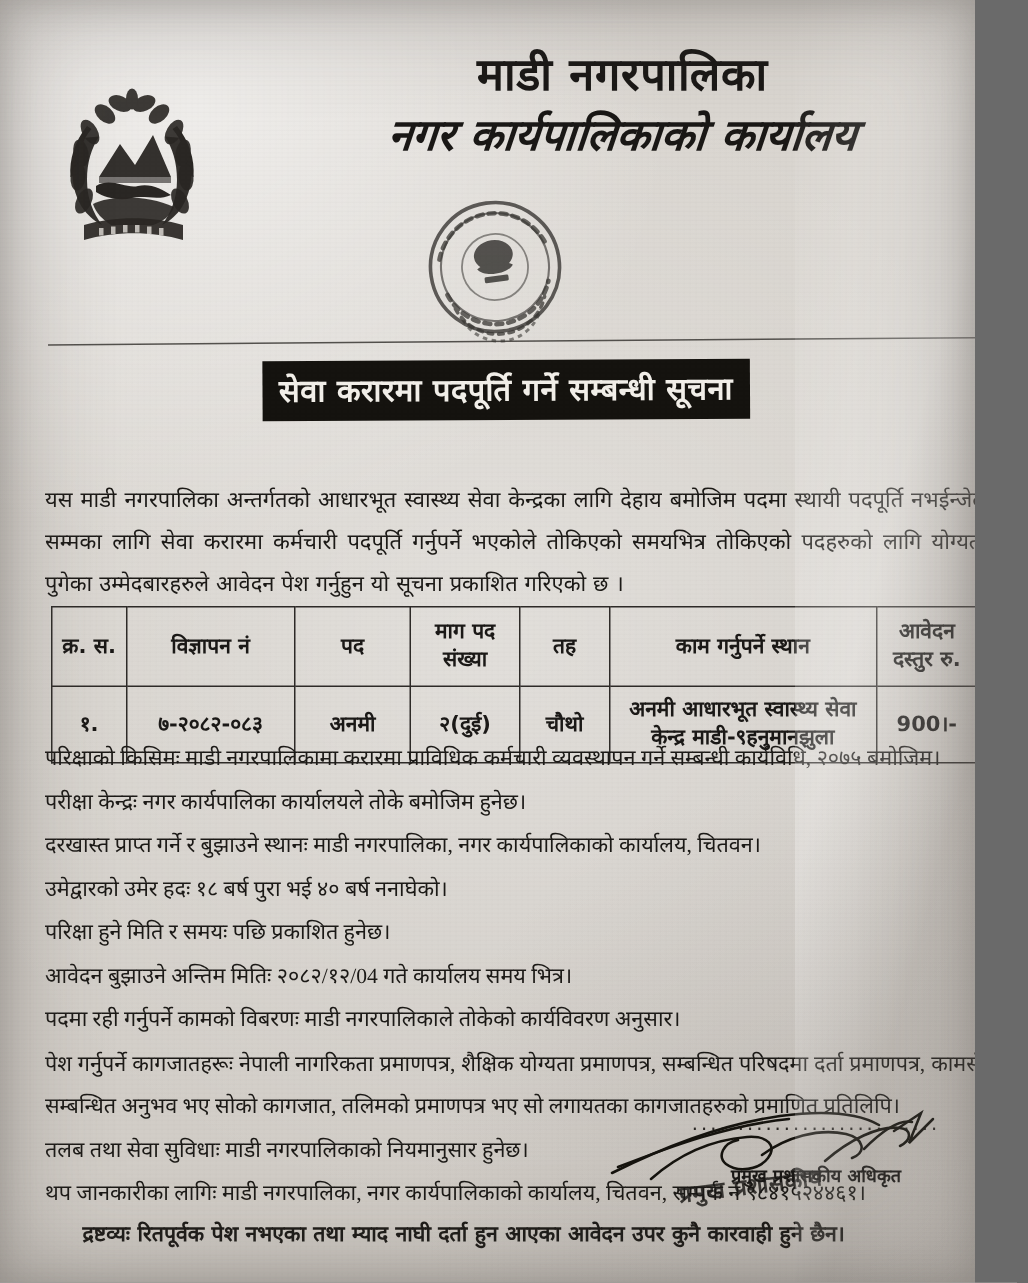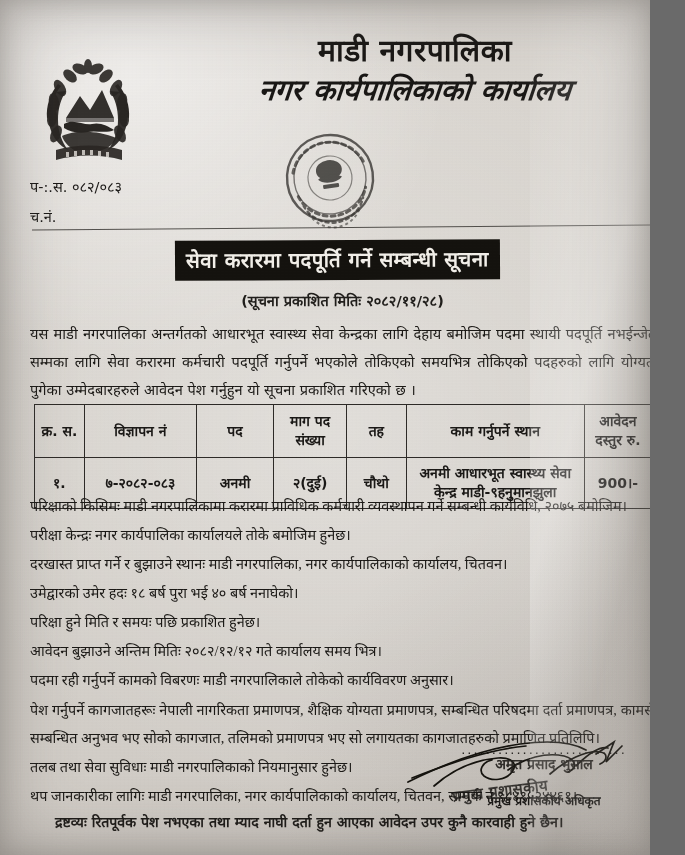--- a/index.html
+++ b/index.html
@@ -326,29 +326,24 @@
           <path d="M28 70 A36 36 0 0 0 96 70" stroke-dasharray="4 4"></path>
           <path d="M32 80 A32 32 0 0 0 92 80" stroke-dasharray="3 4" stroke-width="2.4"></path>
         </g>
         <g stroke="#23211e" stroke-width="2" fill="none" opacity="0.6">
           <path d="M36 88 A28 28 0 0 0 88 88" stroke-dasharray="3 3"></path>
         </g>
       </g>
     </svg>
   </div>
 
-  <div id="ref-block">
-    <div class="np">प-:.स. ०८२/०८३</div>
-    <div class="np">च.नं.</div>
-  </div>
 
   <div id="divider"></div>
 
   <div id="title-bar" class="np">सेवा करारमा पदपूर्ति गर्ने सम्बन्धी सूचना</div>
-  <div id="published-date" class="np">(सूचना प्रकाशित मितिः २०८२/११/२८)</div>
 
   <div id="intro" class="np">यस माडी नगरपालिका अन्तर्गतको आधारभूत स्वास्थ्य सेवा केन्द्रका लागि देहाय बमोजिम पदमा स्थायी पदपूर्ति नभईन्जेल सम्मका लागि सेवा करारमा कर्मचारी पदपूर्ति गर्नुपर्ने भएकोले तोकिएको समयभित्र तोकिएको पदहरुको लागि योग्यता पुगेका उम्मेदबारहरुले आवेदन पेश गर्नुहुन यो सूचना प्रकाशित गरिएको छ ।</div>
 
   <table id="vacancy-table">
     <thead>
       <tr>
         <th class="col-sn np">क्र. स.</th>
         <th class="col-adv np">विज्ञापन नं</th>
         <th class="col-post np">पद</th>
         <th class="col-num np">माग पद संख्या</th>
@@ -369,41 +364,40 @@
       </tr>
     </tbody>
   </table>
 
   <div id="details">
     <div class="line np">परिक्षाको किसिमः माडी नगरपालिकामा करारमा प्राविधिक कर्मचारी व्यवस्थापन गर्ने सम्बन्धी कार्यविधि, २०७५ बमोजिम।</div>
     <div class="line np">परीक्षा केन्द्रः नगर कार्यपालिका कार्यालयले तोके बमोजिम हुनेछ।</div>
     <div class="line np">दरखास्त प्राप्त गर्ने र बुझाउने स्थानः माडी नगरपालिका, नगर कार्यपालिकाको कार्यालय, चितवन।</div>
     <div class="line np">उमेद्वारको उमेर हदः १८ बर्ष पुरा भई ४० बर्ष ननाघेको।</div>
     <div class="line np">परिक्षा हुने मिति र समयः पछि प्रकाशित हुनेछ।</div>
-    <div class="line np">आवेदन बुझाउने अन्तिम मितिः २०८२/१२/१२ गते कार्यालय समय भित्र।</div>
+    <div class="line np">आवेदन बुझाउने अन्तिम मितिः २०८२/१२/04 गते कार्यालय समय भित्र।</div>
     <div class="line np">पदमा रही गर्नुपर्ने कामको विबरणः माडी नगरपालिकाले तोकेको कार्यविवरण अनुसार।</div>
     <div class="line np">पेश गर्नुपर्ने कागजातहरूः नेपाली नागरिकता प्रमाणपत्र, शैक्षिक योग्यता प्रमाणपत्र, सम्बन्धित परिषदमा दर्ता प्रमाणपत्र, कामसँग सम्बन्धित अनुभव भए सोको कागजात, तलिमको प्रमाणपत्र भए सो लगायतका कागजातहरुको प्रमाणित प्रतिलिपि।</div>
     <div class="line np">तलब तथा सेवा सुविधाः माडी नगरपालिकाको नियमानुसार हुनेछ।</div>
     <div class="line np">थप जानकारीका लागिः माडी नगरपालिका, नगर कार्यपालिकाको कार्यालय, चितवन, सम्पर्क नं ९८४१५२४४६१।</div>
   </div>
 
   <div id="signature-block">
     <svg id="sig-scribble" viewBox="0 0 250 62" width="250" height="62" aria-hidden="true">
       <g fill="none" stroke="#16140f" stroke-width="1.7" stroke-linecap="round">
         <path d="M8 46 C40 30 78 14 120 8 C150 4 172 6 186 14"></path>
         <path d="M12 42 C48 28 86 14 126 10"></path>
         <path d="M34 50 C52 34 74 24 98 22 C112 21 118 28 112 36 C106 44 92 46 84 40 C78 35 82 26 92 24"></path>
         <path d="M108 34 C124 22 146 16 164 20 C176 23 178 32 168 36"></path>
         <path d="M150 38 C166 24 186 14 200 16 C208 17 208 24 200 28"></path>
         <path d="M176 30 C188 18 200 10 208 12"></path>
         <path d="M196 18 L214 6 L206 26 L222 10"></path>
       </g>
     </svg>
     <div id="sig-dots">...........................</div>
-    <div id="sig-name" class="np">अमृत प्रसाद भुसाल</div>
     <div id="sig-title" class="np">प्रमुख प्रशासकीय अधिकृत</div>
     <div id="sig-stamp-title" class="np">प्रमुख प्रशासकीय</div>
   </div>
 
   <div id="footnote" class="np">द्रष्टव्यः रितपूर्वक पेश नभएका तथा म्याद नाघी दर्ता हुन आएका आवेदन उपर कुनै कारवाही हुने छैन।</div>
 
   <div id="fold"></div>
   <div id="grain"></div>
   <div id="vignette"></div>
 </div>

